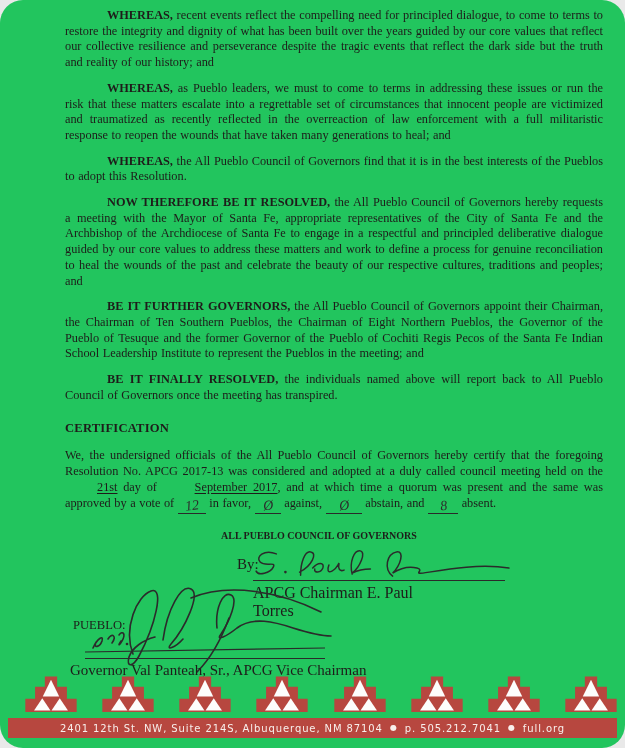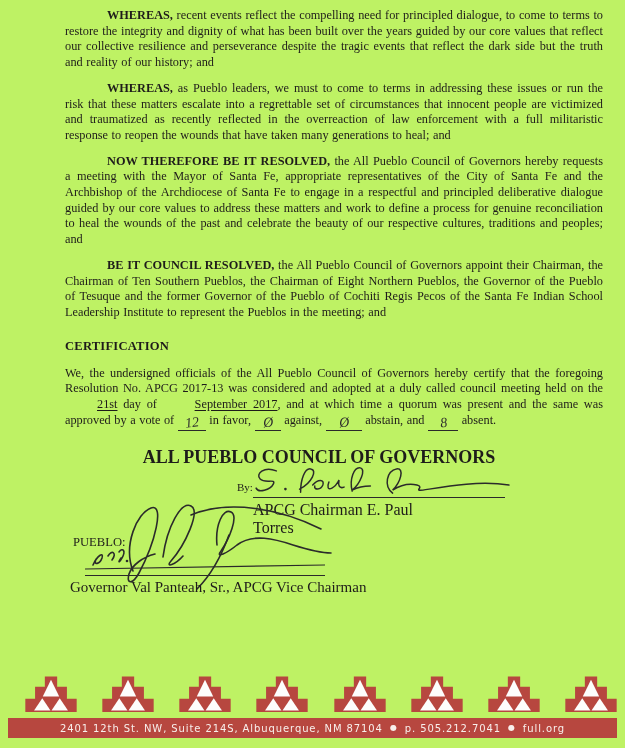--- a/index.html
+++ b/index.html
@@ -1,20 +1,21 @@
 <!DOCTYPE html>
 <html style="--accent: #b7473f;"><head>
 <meta charset="utf-8">
 <style>
   :root { --accent:#b7473f; --ink:#1e1c1a; }
   html,body { margin:0; padding:0; background:#e9e9e9; }
   .page {
     position:relative; width:625px; height:748px; margin:0 auto;
-    background:#bef264; color:var(--ink); overflow:hidden;
+    background:#22c55e; color:var(--ink); overflow:hidden;
     font-family:"Liberation Serif", serif;
+    border-radius:23px;
   }
   .doc-body { padding:8px 22px 0 65px; }
   .para {
     margin:0 0 10px 0; text-align:justify; text-indent:42px;
     font-size:12.3px; line-height:15.7px; word-spacing:0.5px;
   }
   .para b { font-weight:bold; }
   .center-head {
     text-align:left; font-weight:bold; font-size:12.6px;
     margin:18px 30px 12px 0; letter-spacing:0.2px;
@@ -24,22 +25,22 @@
   .blank {
     display:inline-block; border-bottom:1.2px solid #2a2a2a;
     text-align:center; height:14px; line-height:12px; vertical-align:-2px;
   }
   .w28{width:28px}.w26{width:26px}.w36{width:36px}.w30{width:30px}
   .hand {
     display:inline-block; font-style:italic; font-size:14px; color:#2c2c2c;
     transform:rotate(-7deg) translateY(1px);
   }
   .sig-section { position:relative; height:160px; margin-top:4px; }
-  .org-head { position:absolute; top:6px; left:0; right:30px; text-align:center; font-weight:bold; font-size:18px; }
-  .by-label { position:absolute; top:40px; left:172px; font-size:11px; }
+  .org-head { position:absolute; top:6px; left:0; right:30px; text-align:center; font-weight:bold; font-size:10px; }
+  .by-label { position:absolute; top:32px; left:172px; font-size:15px; }
   .by-line { position:absolute; top:42px; left:188px; width:252px; height:14px; border-bottom:1.3px solid #2a2a2a; }
   .sig1 { position:absolute; top:16px; left:183px; width:268px; height:44px; }
   .by-name { position:absolute; top:60px; left:188px; width:190px; text-align:left; font-size:16px; }
   .attest-label { position:absolute; top:94px; left:8px; font-size:12.6px; }
   .attest-line { position:absolute; top:120px; left:20px; width:240px; height:14px; border-bottom:1.3px solid #2a2a2a; }
   .sig2 { position:absolute; top:52px; left:12px; width:300px; height:104px; }
   .attest-name { position:absolute; top:138px; left:5px; font-size:15px; }
   .footer-motifs {
     position:absolute; left:25px; width:592px; bottom:36px;
     display:flex; justify-content:space-between; align-items:flex-end;
@@ -57,25 +58,27 @@
 </head>
 <body>
 
 <div class="page">
   <div class="doc-body">
 
     <p class="para"><b>WHEREAS,</b><span> recent events reflect the compelling need for principled dialogue, to come to terms to restore the integrity and dignity of what has been built over the years guided by our core values that reflect our collective resilience and perseverance despite the tragic events that reflect the dark side but the truth and reality of our history; and</span></p>
 
     <p class="para"><b>WHEREAS,</b><span> as Pueblo leaders, we must to come to terms in addressing these issues or run the risk that these matters escalate into a regrettable set of circumstances that innocent people are victimized and traumatized as recently reflected in the overreaction of law enforcement with a full militaristic response to reopen the wounds that have taken many generations to heal; and</span></p>
 
+    <p class="para"><b>WHEREAS,</b><span> the All Pueblo Council of Governors find that it is in the best interests of the Pueblos to adopt this Resolution.</span></p>
 
     <p class="para"><b>NOW THEREFORE BE IT RESOLVED,</b><span> the All Pueblo Council of Governors hereby requests a meeting with the Mayor of Santa Fe, appropriate representatives of the City of Santa Fe and the Archbishop of the Archdiocese of Santa Fe to engage in a respectful and principled deliberative dialogue guided by our core values to address these matters and work to define a process for genuine reconciliation to heal the wounds of the past and celebrate the beauty of our respective cultures, traditions and peoples; and</span></p>
 
-    <p class="para"><b>BE IT COUNCIL RESOLVED,</b><span> the All Pueblo Council of Governors appoint their Chairman, the Chairman of Ten Southern Pueblos, the Chairman of Eight Northern Pueblos, the Governor of the Pueblo of Tesuque and the former Governor of the Pueblo of Cochiti Regis Pecos of the Santa Fe Indian School Leadership Institute to represent the Pueblos in the meeting; and</span></p>
+    <p class="para"><b>BE IT FURTHER GOVERNORS,</b><span> the All Pueblo Council of Governors appoint their Chairman, the Chairman of Ten Southern Pueblos, the Chairman of Eight Northern Pueblos, the Governor of the Pueblo of Tesuque and the former Governor of the Pueblo of Cochiti Regis Pecos of the Santa Fe Indian School Leadership Institute to represent the Pueblos in the meeting; and</span></p>
 
+    <p class="para"><b>BE IT FINALLY RESOLVED,</b><span> the individuals named above will report back to All Pueblo Council of Governors once the meeting has transpired.</span></p>
 
     <h3 class="center-head">CERTIFICATION</h3>
 
     <p class="para cert"><span>We, the undersigned officials of the All Pueblo Council of Governors hereby certify that the foregoing Resolution No. APCG 2017-13 was considered and adopted at a duly called council meeting held on the </span><span class="u">21st</span><span> day of </span><span class="u">September 2017</span><span>, and at which time a quorum was present and the same was approved by a vote of </span><span class="blank w28"><span class="hand">12</span></span><span> in favor, </span><span class="blank w26"><span class="hand">Ø</span></span><span> against, </span><span class="blank w36"><span class="hand">Ø</span></span><span> abstain, and </span><span class="blank w30"><span class="hand">8</span></span><span> absent.</span></p>
 
     <div class="sig-section">
       <div class="org-head">ALL PUEBLO COUNCIL OF GOVERNORS</div>
 
       <span class="by-label">By:</span>
       <div class="by-line"></div>

